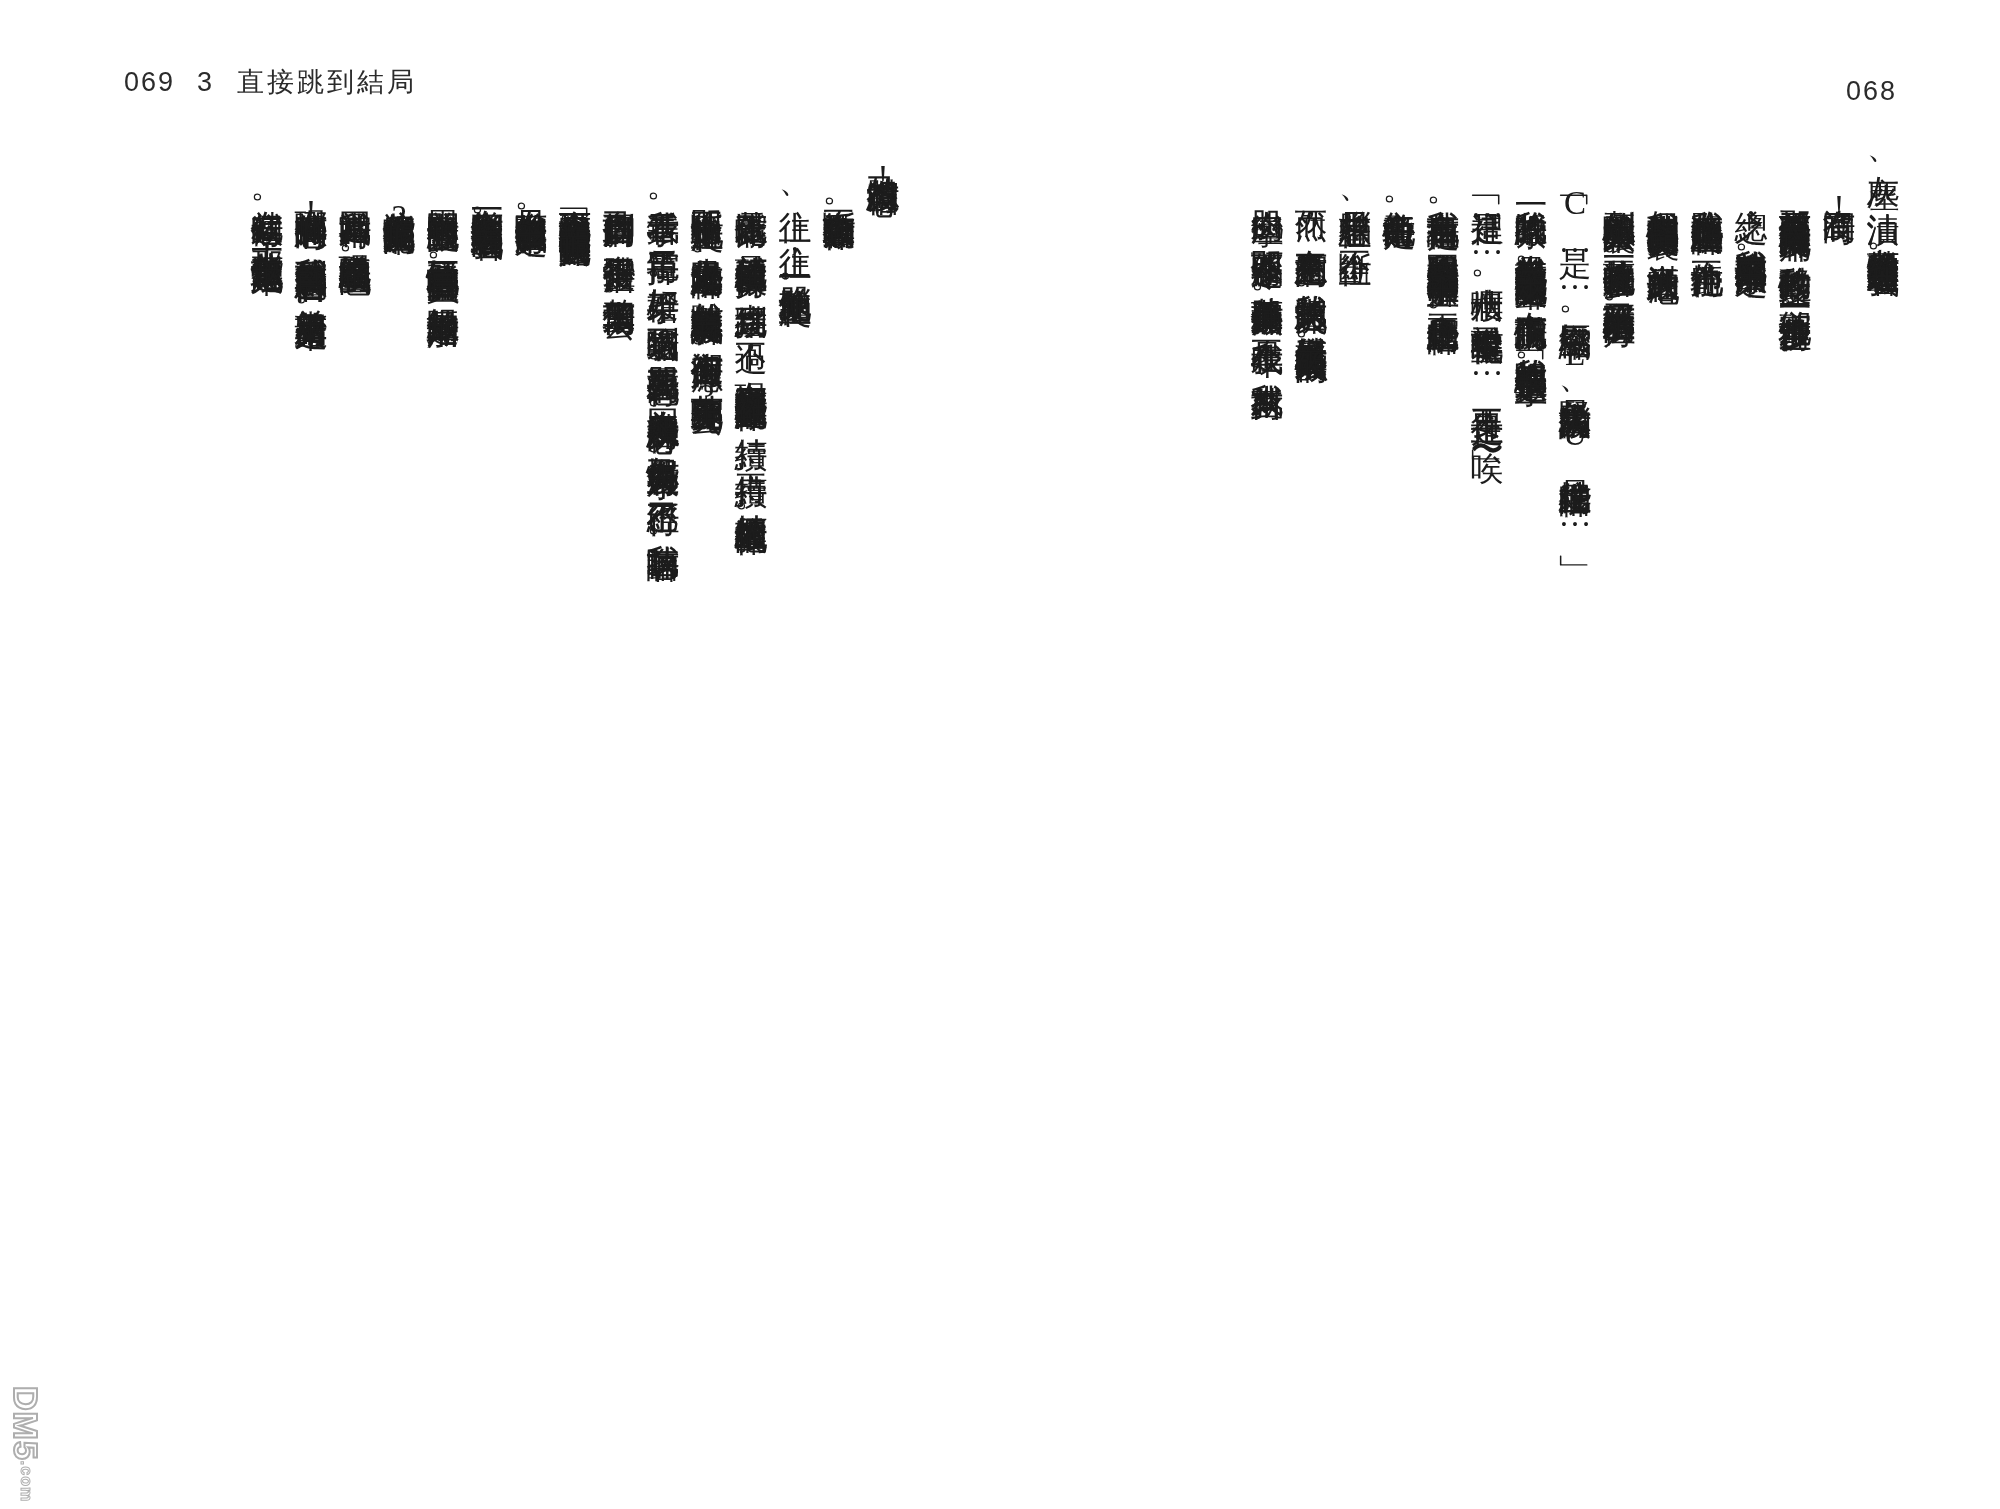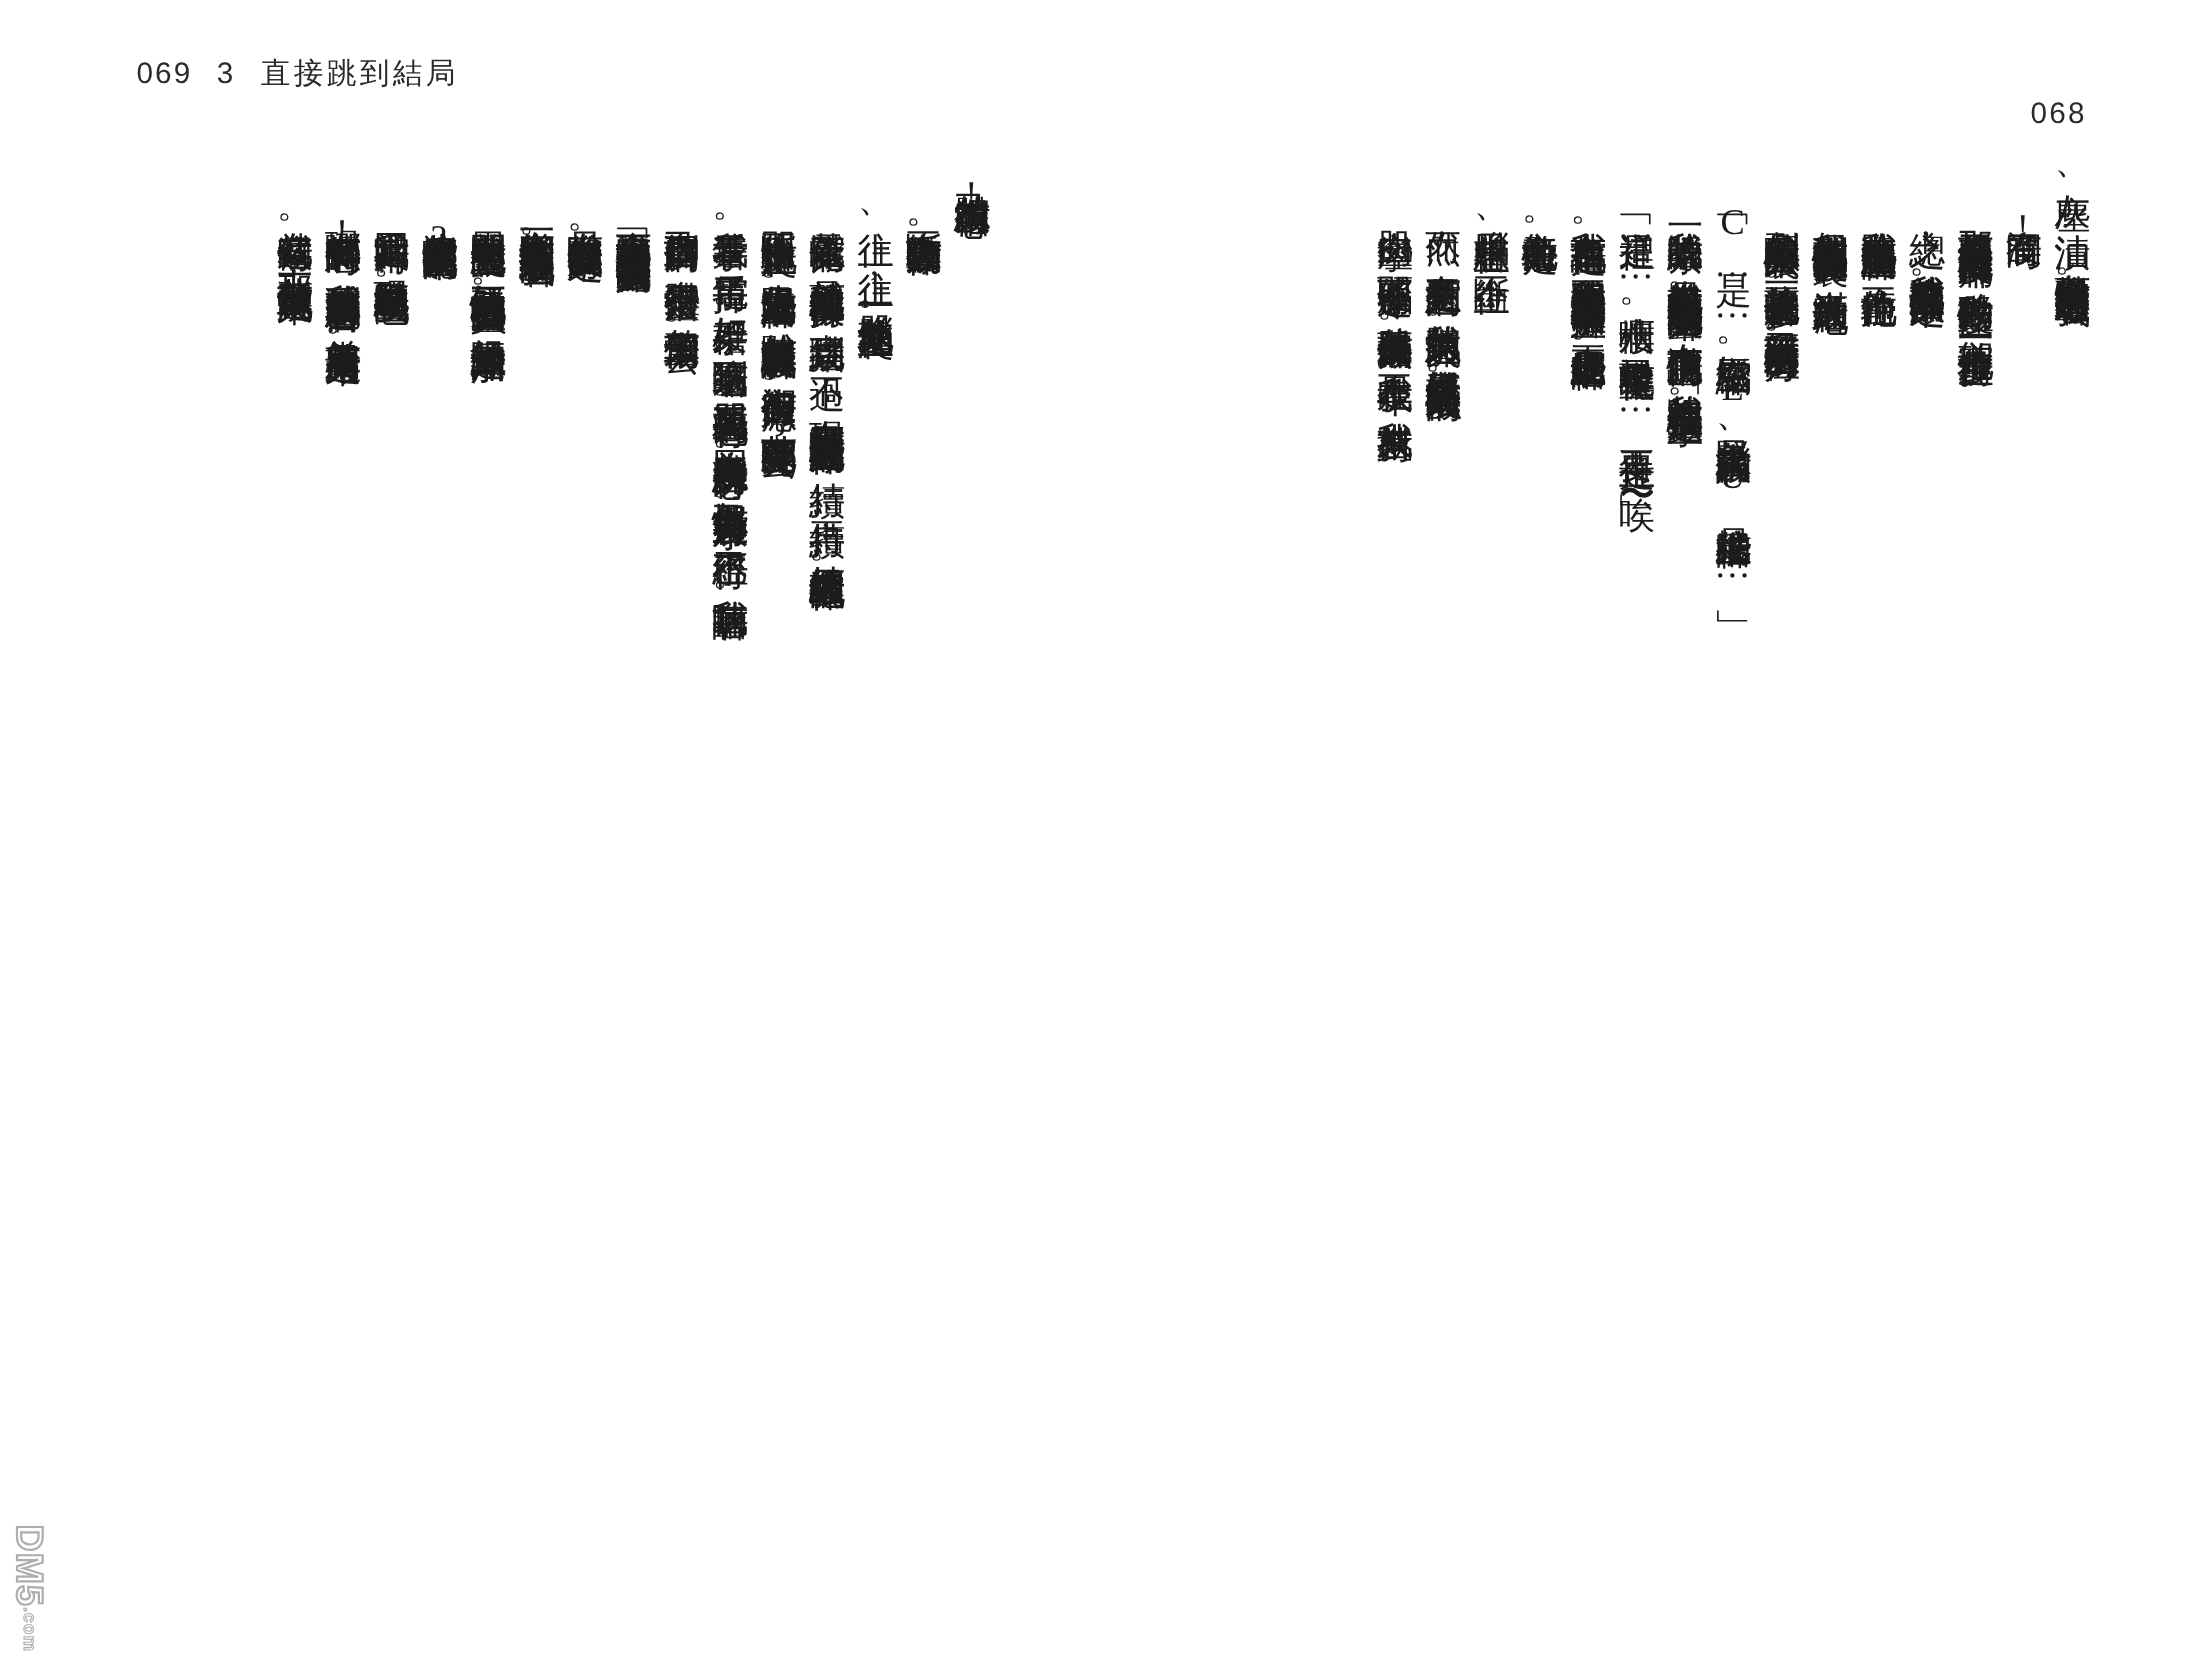--- a/index.html
+++ b/index.html
@@ -13,41 +13,40 @@
     height: 1509px;
     background: #ffffff;
     overflow: hidden;
     font-family: "Liberation Serif", "DejaVu Serif", serif;
   }
 
   
   .header-left {
     position: absolute;
     left: 124px;
-    top: 48px;
+    top: 64px;
     display: flex;
     align-items: baseline;
     gap: 22px;
     font-family: "Liberation Sans", "DejaVu Sans", sans-serif;
     font-size: 27px;
     color: #2b2b2b;
     letter-spacing: 2px;
   }
   .header-left .chapter {
     letter-spacing: 3px;
   }
   .header-right {
     position: absolute;
     left: 1846px;
     top: 76px;
     font-family: "Liberation Sans", "DejaVu Sans", sans-serif;
     font-size: 27px;
     color: #2b2b2b;
     letter-spacing: 2px;
-    margin-top: 12px;
   }
 
   
   .page-text {
     position: absolute;
     top: 150px;
     height: 1278px;
     width: 800px;
     writing-mode: vertical-rl;
     text-orientation: upright;

